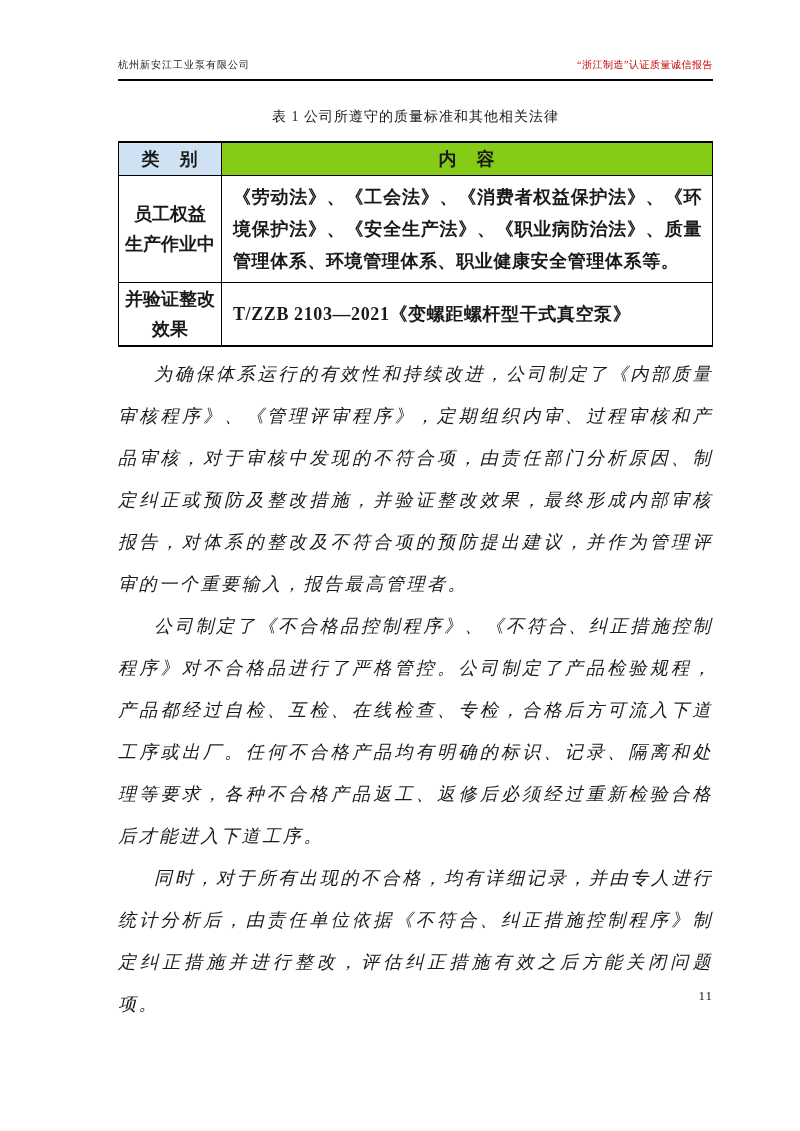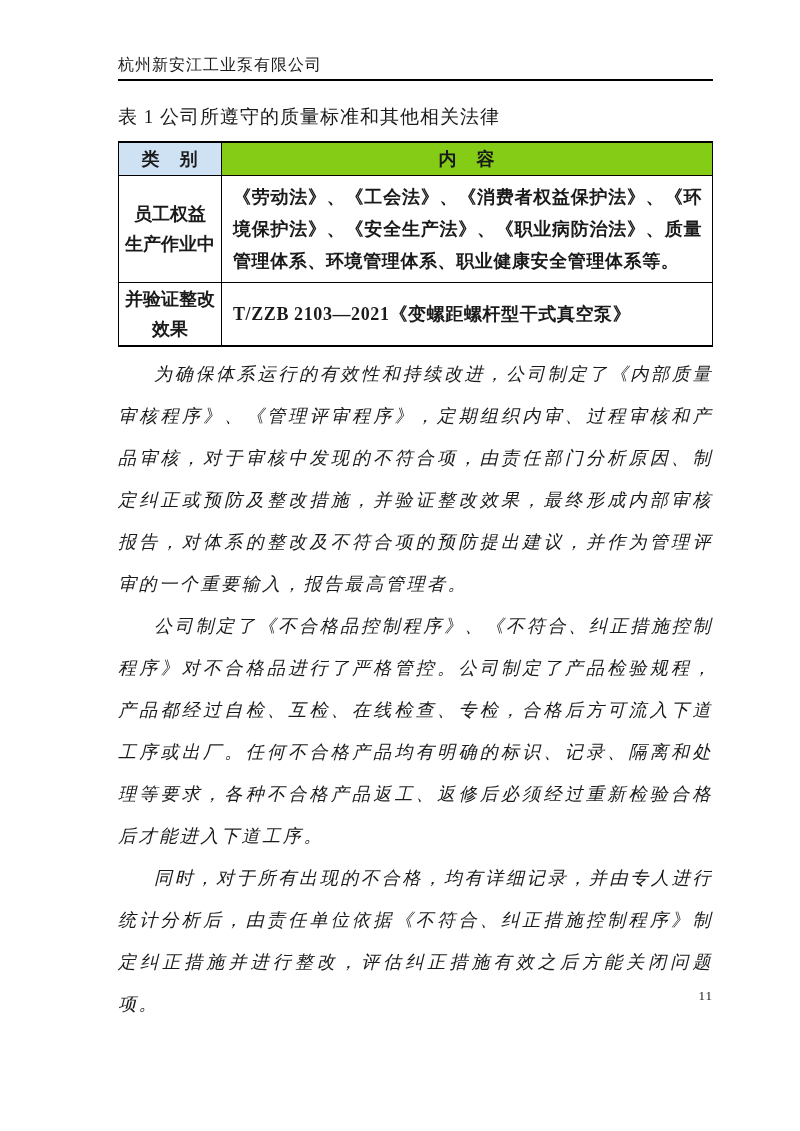--- a/index.html
+++ b/index.html
@@ -11,27 +11,27 @@
     padding:55px 87px 0 118px;
     font-family:"Liberation Serif","DejaVu Serif",serif;
     color:#1a1a1a;
     overflow:hidden;
   }
   
   .doc-header{
     display:flex;justify-content:space-between;align-items:flex-end;
     border-bottom:2px solid #000;
     padding-bottom:4px;
-    font-size:16px;letter-spacing:1px;line-height:20px;
+    font-size:10px;letter-spacing:1px;line-height:20px;
   }
   .doc-header .right{letter-spacing:0.5px;}
   
   .table-title{
-    text-align:left;
-    font-size:19px;letter-spacing:1px;
+    text-align:center;
+    font-size:14px;letter-spacing:1px;
     margin:22px 0 10px 0;line-height:28px;
   }
   
   table.standards{
     width:100%;border-collapse:collapse;
     border:1px solid #000;
     border-top-width:2px;border-bottom-width:2px;
     table-layout:fixed;
   }
   table.standards th,table.standards td{
@@ -63,20 +63,21 @@
     text-align:right;font-size:13px;letter-spacing:1px;
   }
 </style>
 </head>
 <body>
 
 <div class="page">
 
   <div class="doc-header">
     <span class="left">杭州新安江工业泵有限公司</span>
+    <span class="right" style="color: rgb(192, 0, 0);">“浙江制造”认证质量诚信报告</span>
   </div>
 
   <div class="table-title">表 1 公司所遵守的质量标准和其他相关法律</div>
 
   <table class="standards">
     <thead>
       <tr>
         <th class="cat-col" style="background-color: rgb(207, 226, 243);">类　别</th>
         <th style="background-color: #84cc16;">内　容</th>
       </tr>

